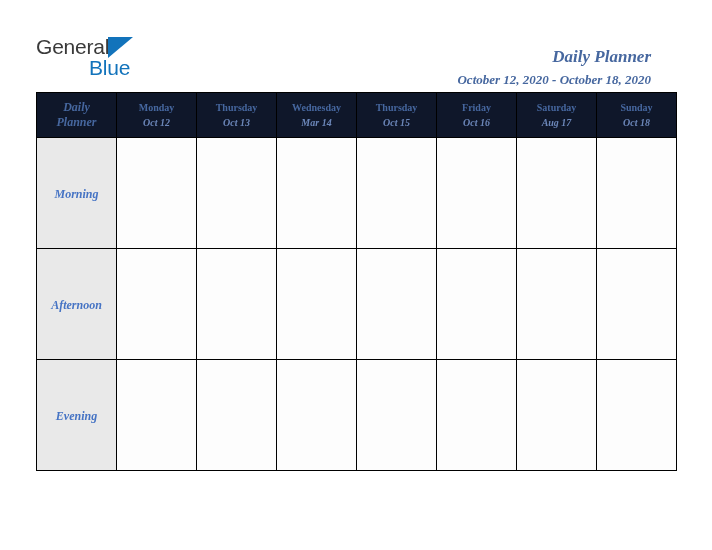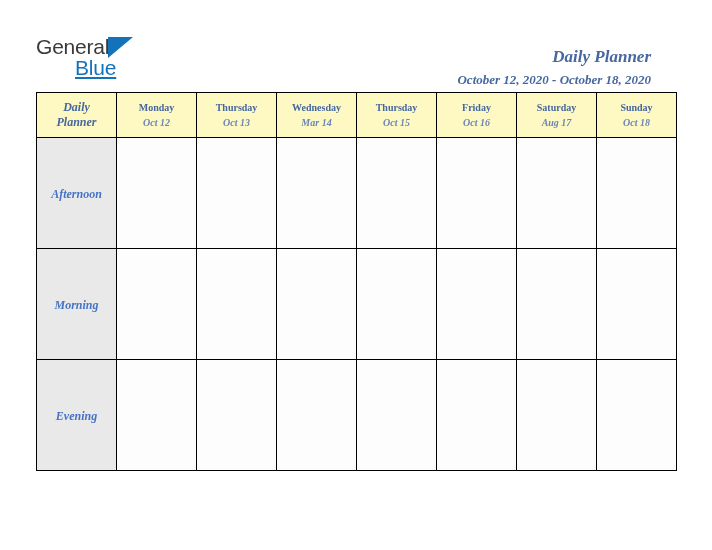--- a/index.html
+++ b/index.html
@@ -44,28 +44,27 @@
     position: absolute;
     left: 72px;
     top: 1px;
     width: 0;
     height: 0;
     border-left: 25px solid #1273bb;
     border-bottom: 21px solid transparent;
   }
   .brand-logo .brand-blue {
     position: absolute;
-    left: 39px;
+    left: 53px;
     top: 21px;
     font-family: "Liberation Sans", sans-serif;
     font-size: 21px;
     letter-spacing: -0.2px;
     color: #1273bb;
     line-height: 1;
-    text-decoration: underline;
   }
 
   .title-block {
     position: absolute;
     right: 35px;
     top: 46px;
     text-align: right;
   }
   .title-main {
     font-family: "Liberation Serif", serif;
@@ -101,21 +100,21 @@
     padding: 0;
     vertical-align: middle;
     text-align: center;
   }
 
   col.col-label { width: 80px; }
   col.col-day   { width: 80px; }
 
   
   .head-row th {
-    background: #fef9c3;
+    background: #0f172a;
     height: 44px;
   }
   .head-corner-line1,
   .head-corner-line2 {
     font-family: "Liberation Serif", serif;
     font-style: italic;
     font-weight: bold;
     font-size: 12px;
     color: #46679f;
     line-height: 15px;
@@ -212,33 +211,33 @@
       </th>
       <th>
         <div class="head-day-name">Sunday</div>
         <div class="head-day-date">Oct 18</div>
       </th>
     </tr>
   </thead>
   <tbody>
     <tr class="body-row">
       <td class="row-label-cell">
-        <span class="row-label-text">Afternoon</span>
+        <span class="row-label-text">Morning</span>
       </td>
       <td class="slot-cell"></td>
       <td class="slot-cell"></td>
       <td class="slot-cell"></td>
       <td class="slot-cell"></td>
       <td class="slot-cell"></td>
       <td class="slot-cell"></td>
       <td class="slot-cell"></td>
     </tr>
     <tr class="body-row">
       <td class="row-label-cell">
-        <span class="row-label-text">Morning</span>
+        <span class="row-label-text">Afternoon</span>
       </td>
       <td class="slot-cell"></td>
       <td class="slot-cell"></td>
       <td class="slot-cell"></td>
       <td class="slot-cell"></td>
       <td class="slot-cell"></td>
       <td class="slot-cell"></td>
       <td class="slot-cell"></td>
     </tr>
     <tr class="body-row">

